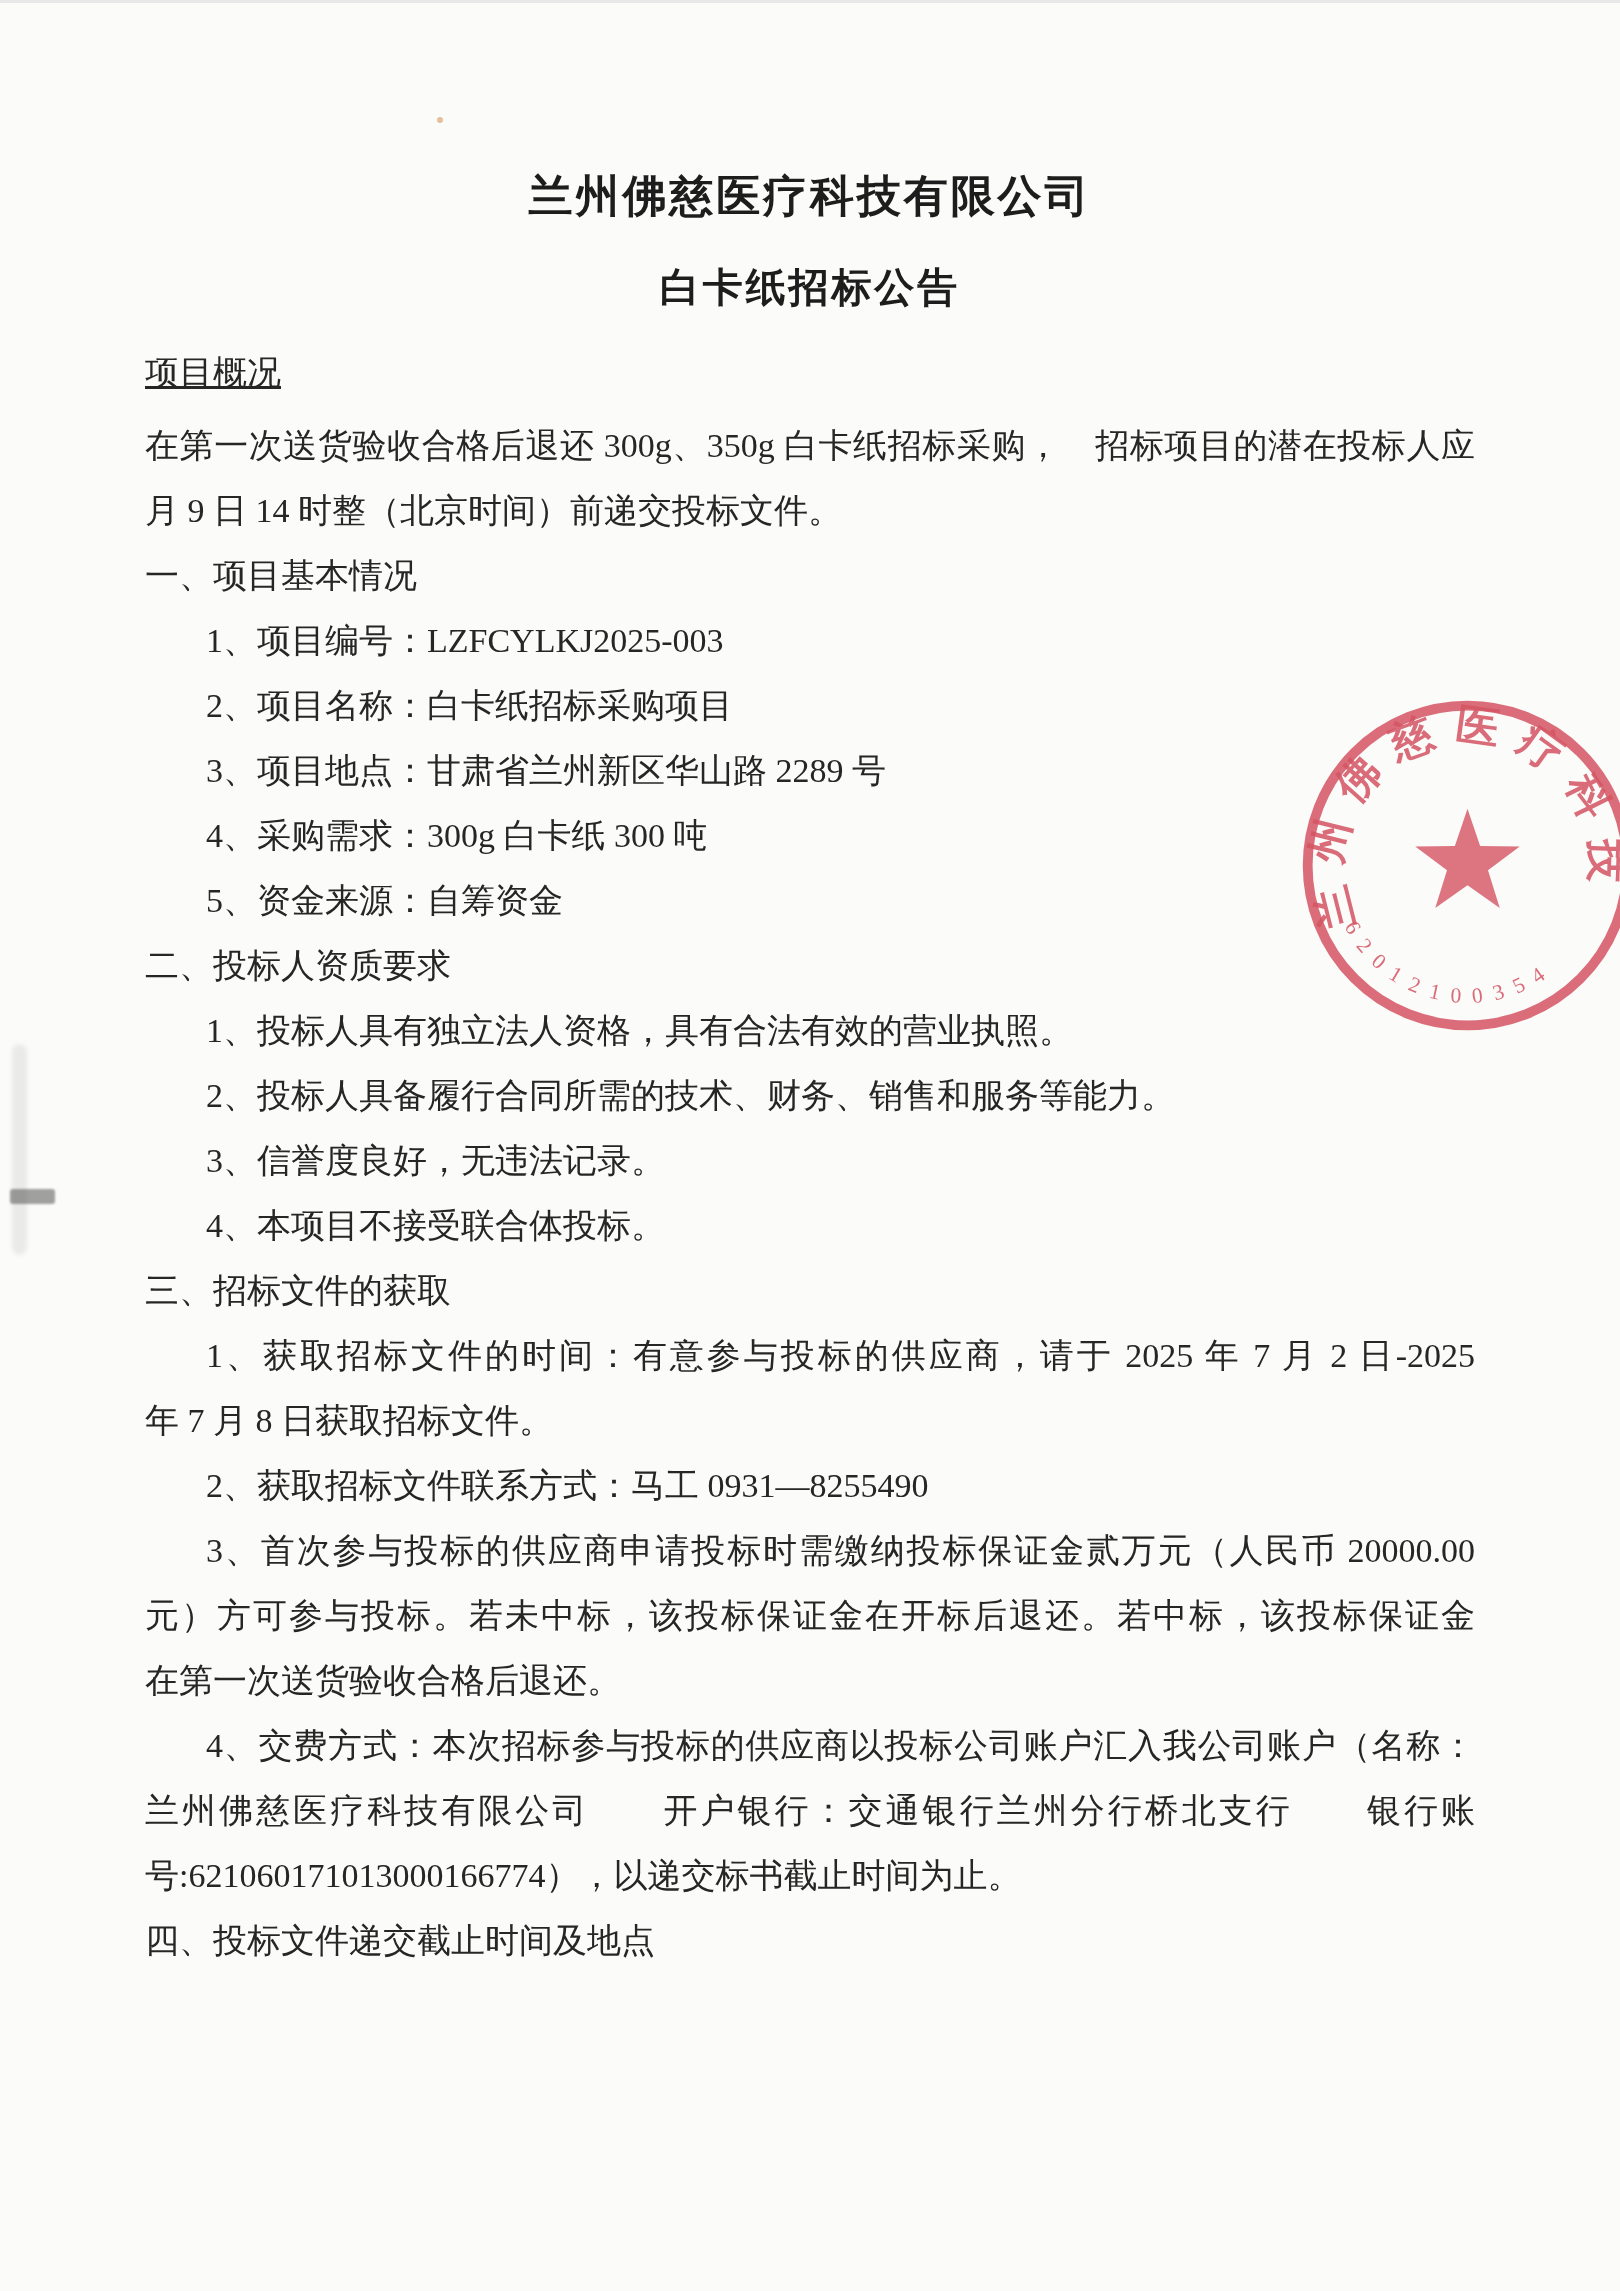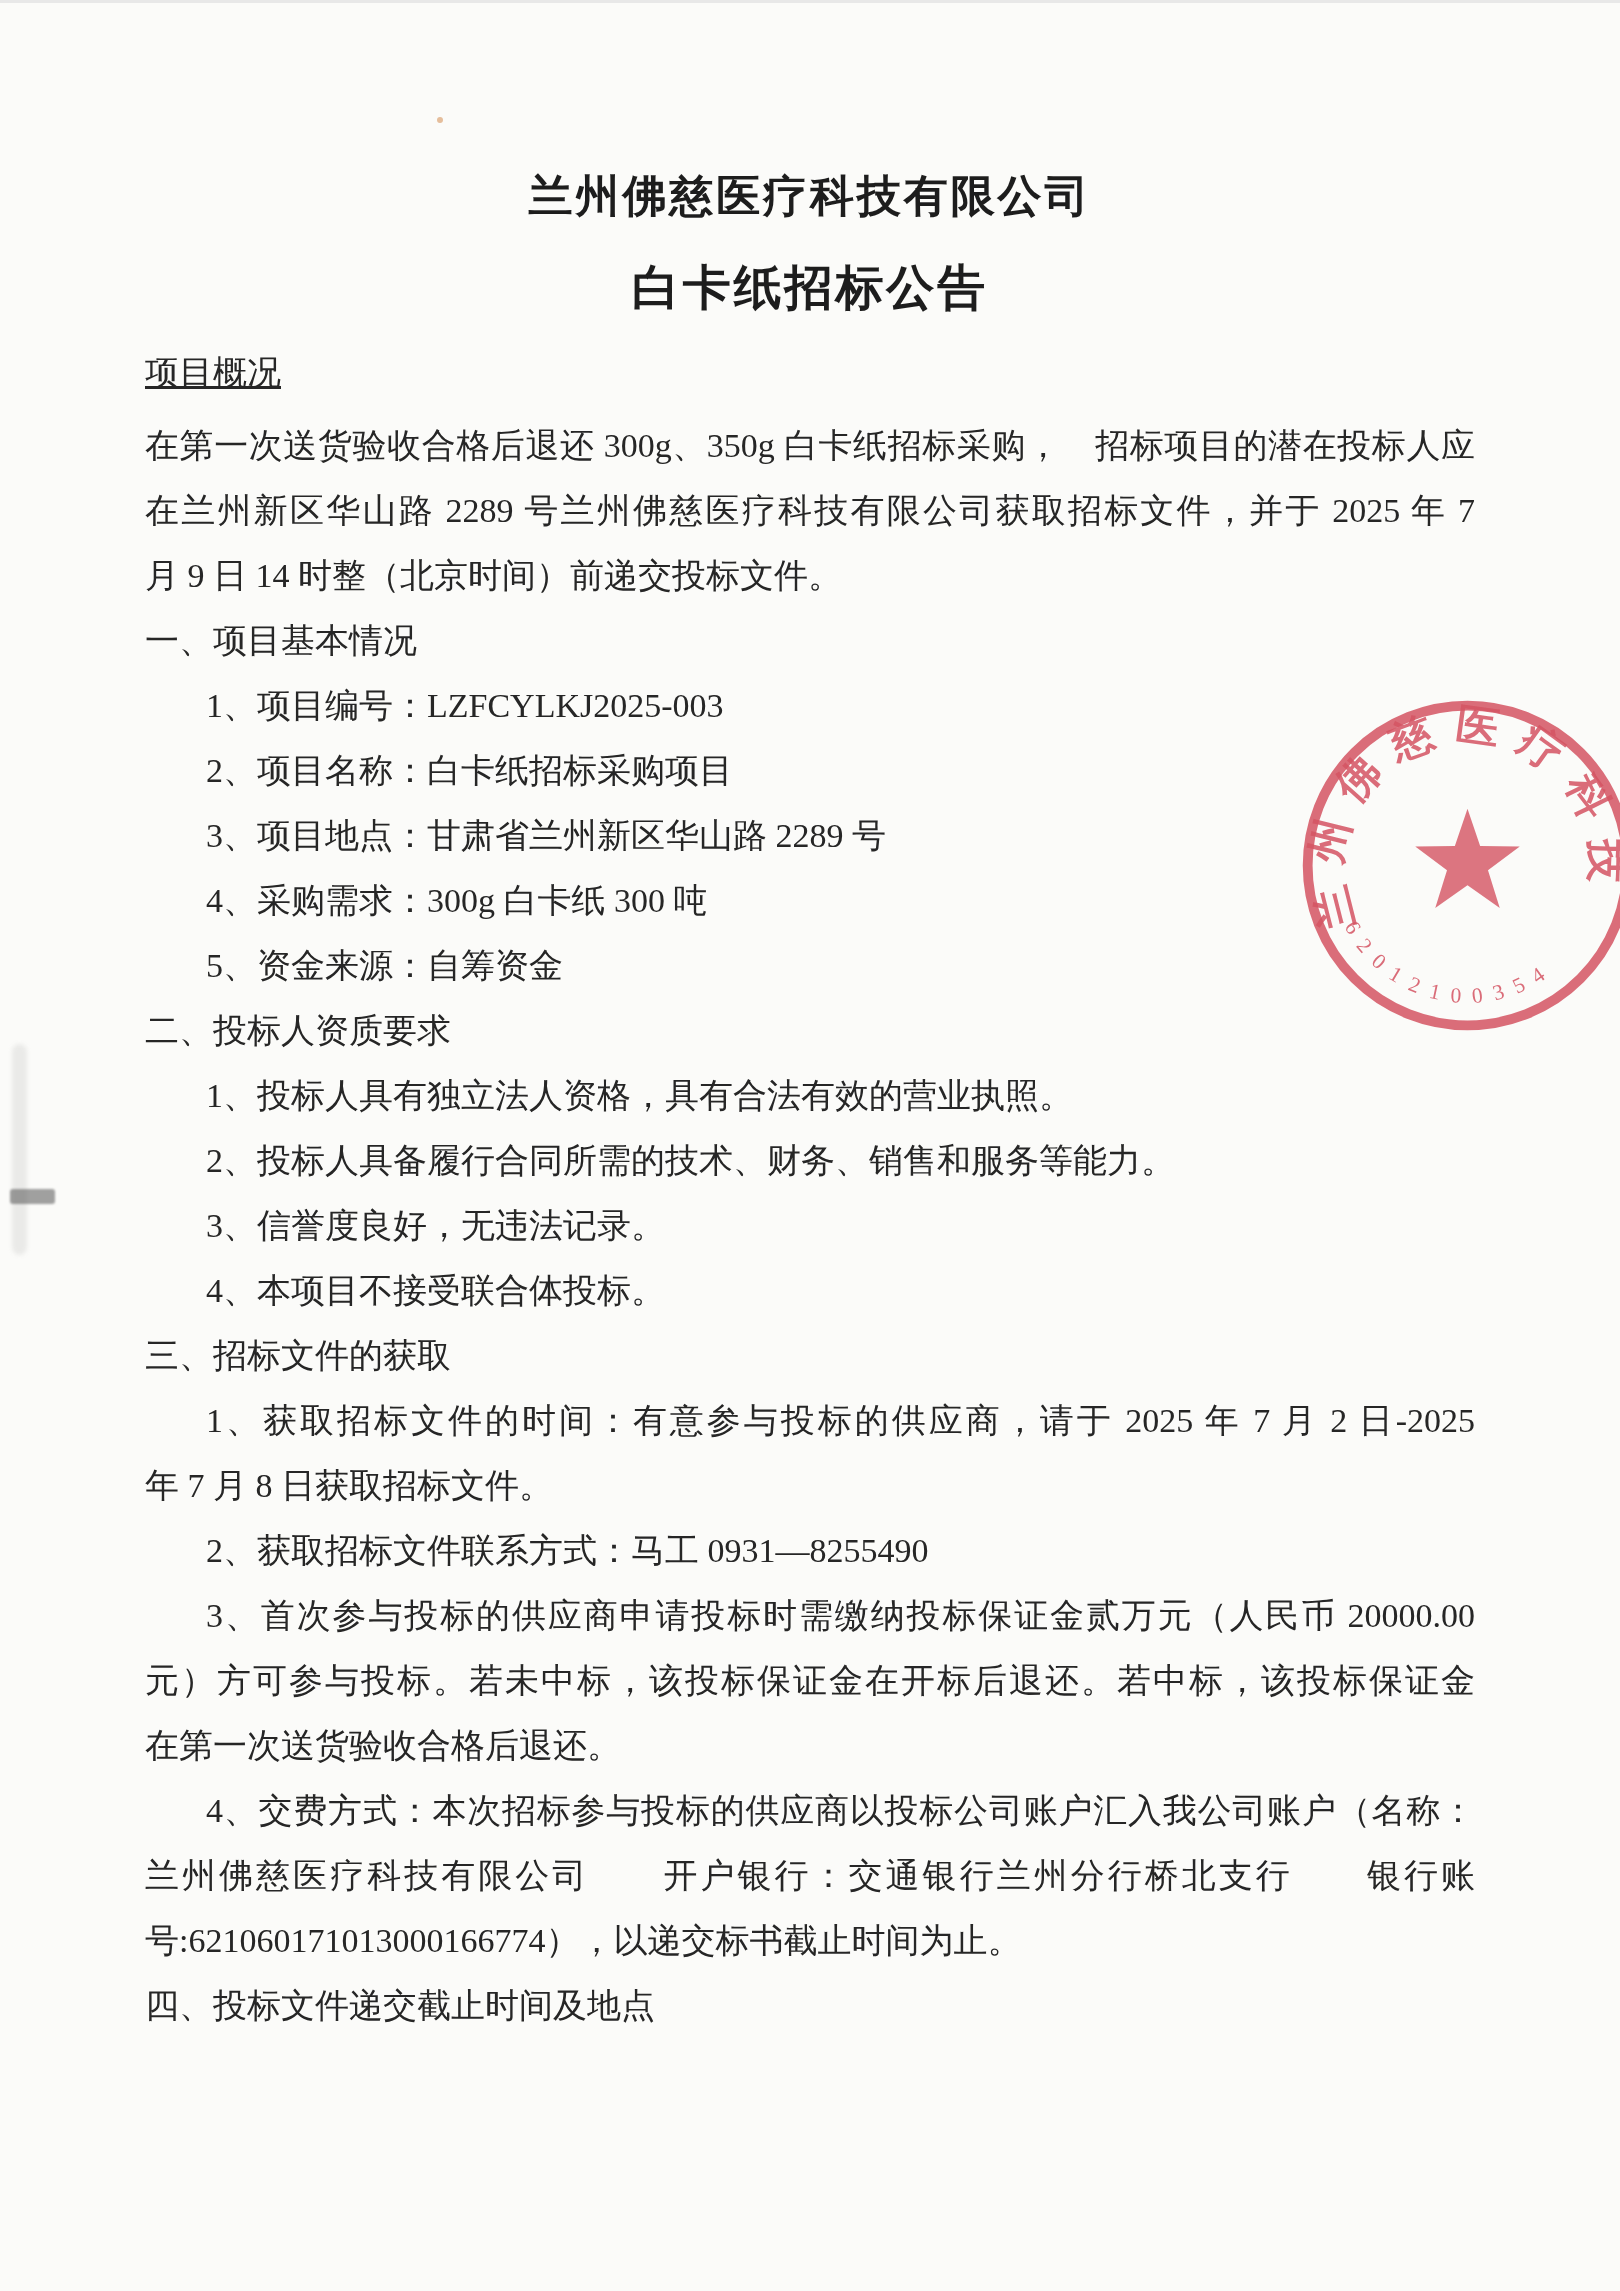--- a/index.html
+++ b/index.html
@@ -19,21 +19,21 @@
     margin-top:167px;
     text-align:center;
     font-size:44px;font-weight:bold;
     letter-spacing:2.9px;
     line-height:53px;
     color:#1d1d1d;
   }
   .t2{
     margin-top:39px;
     text-align:center;
-    font-size:48px;font-weight:bold;
+    font-size:40px;font-weight:bold;
     letter-spacing:2.9px;
     line-height:51px;
     color:#1d1d1d;
   }
   .intro{
     margin-top:27.4px;
     font-size:34px;
     line-height:65px;
     text-decoration:underline;
   }
@@ -76,21 +76,20 @@
 
 <div class="page">
 
   <div class="content">
     <div class="t1">兰州佛慈医疗科技有限公司</div>
     <div class="t2">白卡纸招标公告</div>
     <div class="intro">项目概况</div>
 
     <div class="lines">
       <div class="ln j">在第一次送货验收合格后退还 300g、350g 白卡纸招标采购，　招标项目的潜在投标人应</div>
-      <div class="ln j">在兰州新区华山路 2289 号兰州佛慈医疗科技有限公司获取招标文件，并于 2025 年 7</div>
       <div class="ln">月 9 日 14 时整（北京时间）前递交投标文件。</div>
       <div class="ln">一、项目基本情况</div>
       <div class="ln item">1、项目编号：LZFCYLKJ2025-003</div>
       <div class="ln item">2、项目名称：白卡纸招标采购项目</div>
       <div class="ln item">3、项目地点：甘肃省兰州新区华山路 2289 号</div>
       <div class="ln item">4、采购需求：300g 白卡纸 300 吨</div>
       <div class="ln item">5、资金来源：自筹资金</div>
       <div class="ln">二、投标人资质要求</div>
       <div class="ln item">1、投标人具有独立法人资格，具有合法有效的营业执照。</div>
       <div class="ln item">2、投标人具备履行合同所需的技术、财务、销售和服务等能力。</div>

